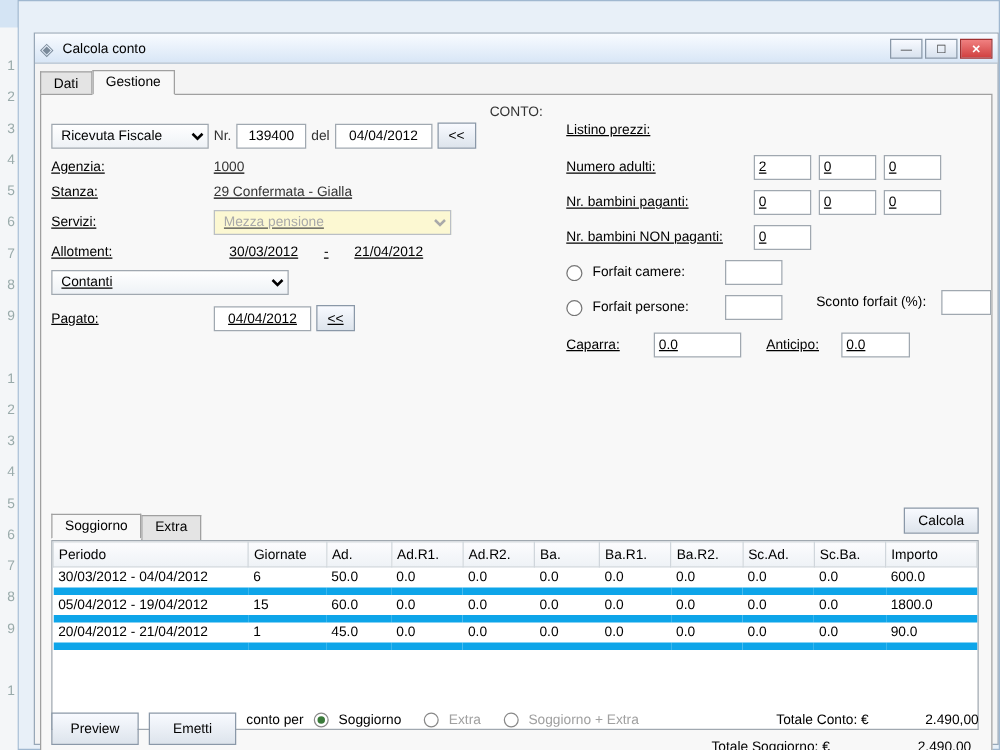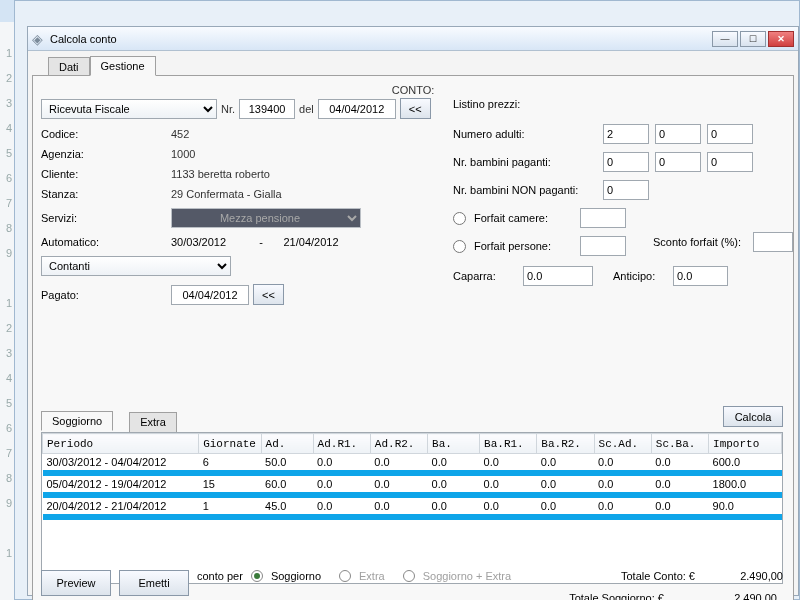--- a/index.html
+++ b/index.html
@@ -10,42 +10,42 @@
 .inner-window { position: absolute; left: 12px; top: 25px; right: 0; height: 570px; background: #f4f4f4; border: 1px solid #98a8b8; }
 .inner-title { height: 24px; background: linear-gradient(#f8fbff,#d8e6f6); border-bottom: 1px solid #b0c0d0; display:flex; align-items:center; padding:0 4px; }
 .inner-title .cube { display:inline-block; width:14px; height:14px; margin-right:4px; position:relative; }
 .inner-title .cube::before { content:"◈"; color:#7a8a9a; font-size:14px; line-height:14px; }
 .win-btns { margin-left:auto; display:flex; gap:2px; }
 .win-btn { width:26px; height:16px; border:1px solid #8a98a8; background:linear-gradient(#f8faff,#d8e2ee); display:flex; align-items:center; justify-content:center; font-size:9px; color:#333; }
 .win-btn.close { background:linear-gradient(#f08080,#d04040); border-color:#a03030; color:#fff; font-weight:bold; }
 .tabstrip1 { display:flex; gap:0; margin:4px 0 0 4px; }
 .tab { padding:3px 10px; background:#f0f0f0; border:1px solid #a0a0a0; border-bottom:none; position:relative; top:1px; }
 .tab.active { background:#f8f8f8; border-bottom:1px solid #f8f8f8; z-index:2; }
-.tab.inactive { background:#e4e4e4; top:2px;margin-left:16px; }
+.tab.inactive { background:#e4e4e4; top:2px; }
 .panel { border:1px solid #a0a0a0; margin:0 4px 4px 4px; padding:6px 8px; background:#f8f8f8; height:528px; position:relative; }
 .heading { text-align:center; padding:2px 0 6px 0; color:#333; }
 .row { display:flex; align-items:center; margin-bottom:6px; gap:4px; }
 .lbl { color:#333; }
 select,input[type=text] { border:1px solid #a0a8b0; background:#fff; padding:2px 3px; height:20px; font-size:11px; }
 select { background:linear-gradient(#fff,#eef2f6); }
-select:disabled { background:#0f172a; color:#888;text-align:center; }
+select:disabled { background:#fef9c3; color:#888; }
 .btn { border:1px solid #8a98a8; background:linear-gradient(#f8faff,#dde4ec); padding:2px 8px; height:21px; cursor:pointer; }
 .left-col { position:absolute; left:8px; top:26px; width:380px; }
 .right-col { position:absolute; left:420px; top:26px; width:340px; }
-.info-row { display:flex; margin-bottom:8px; align-items:center; }
+.info-row { display:flex; margin-bottom:8px; align-items:center;text-decoration:underline; }
 .info-row .k { width:130px; }
 .info-row .v { color:#333; }
 .num-in { width:46px; text-align:left; }
 .radio-row { display:flex; align-items:center; margin-bottom:8px; gap:6px; }
 .subtabs { position:absolute; left:8px; top:334px; display:flex; }
 .subtabs .tab { padding:3px 10px; }
 .calc-btn { position:absolute; right:10px; top:330px; }
 .grid { position:absolute; left:8px; top:356px; right:10px; height:152px; border:1px solid #a0a8b0; background:#fff; overflow:hidden; }
 .grid table { width:100%; border-collapse:collapse; table-layout:fixed; }
-.grid th { text-align:left; font-weight:normal; background:linear-gradient(#fcfcfe,#eef2f6); border:1px solid #d0d6dc; padding:3px 4px; height:20px; white-space:nowrap; overflow:hidden;font-family:Liberation Mono, monospace; }
+.grid th { text-align:left; font-weight:normal; background:linear-gradient(#fcfcfe,#eef2f6); border:1px solid #d0d6dc; padding:3px 4px; height:20px; white-space:nowrap; overflow:hidden; }
 .grid td { border-bottom:6px solid #0ea5e9; padding:2px 4px; white-space:nowrap; overflow:hidden; }
 .totals { position:absolute; left:8px; right:10px; top:512px; text-align:right; padding:4px 6px; }
 .footer { position:absolute; left:8px; right:10px; bottom:6px; display:flex; align-items:flex-start; gap:8px; }
 .ruler { position:absolute; left:0; top:22px; width:14px; bottom:0; background:#f4f6f8; color:#9aa; font-size:9px; }
 .ruler div { height:25px; text-align:right; padding-right:2px; }
 .rad-dot { width:12px;height:12px;border:1px solid #888;border-radius:50%;background:#fff;display:inline-flex;align-items:center;justify-content:center; }
 .rad-dot.on::after { content:""; width:6px;height:6px;border-radius:50%;background:#3a7a3a; }
 input[type=radio]{ margin:0 2px 0 0; }
 label.dis { color:#a0a0a0; }
 </style>
@@ -67,54 +67,46 @@
 
     <div class="tabstrip1">
       <div class="tab inactive">Dati</div>
       <div class="tab active">Gestione</div>
     </div>
 
     <div class="panel">
       <div class="heading">CONTO:</div>
 
       <div class="row" style="position:absolute;left:8px;top:22px;">
-        <select style="width:176px">
+        <select style="width:126px">
           <option>Ricevuta Fiscale</option>
         </select>
         <span class="lbl">Nr.</span>
         <input type="text" style="width: 56px; text-align: center;" value="139400">
         <span class="lbl">del</span>
         <input type="text" style="width: 78px; text-align: center;" value="04/04/2012">
         <button class="btn">&lt;&lt;</button>
       </div>
 
       <div class="left-col" style="top:52px">
         <div class="info-row">
-            <span class="k">Codice:</span>
-            <span class="v">452</span>
-          </div>
-        <div class="info-row">
             <span class="k">Agenzia:</span>
             <span class="v">1000</span>
           </div>
         <div class="info-row">
-            <span class="k">Cliente:</span>
-            <span class="v">1133 beretta roberto</span>
-          </div>
-        <div class="info-row">
             <span class="k">Stanza:</span>
             <span class="v">29 Confermata - Gialla</span>
           </div>
         <div class="info-row">
             <span class="k">Servizi:</span>
           <select disabled="" style="width:190px"><option>Mezza pensione</option></select>
         </div>
         <div class="info-row">
-            <span class="k">Automatico:</span>
-          <span style="width:80px;">30/03/2012</span>
+            <span class="k">Allotment:</span>
+          <span style="width:80px;text-align:center">30/03/2012</span>
           <span style="width:20px;text-align:center">-</span>
           <span style="width:80px;text-align:center">21/04/2012</span>
         </div>
         <div class="info-row">
           <select style="width:190px"><option>Contanti</option></select>
         </div>
         <div class="info-row" style="margin-top:6px">
             <span class="k">Pagato:</span>
           <input type="text" style="width: 78px; text-align: center;" value="04/04/2012">
           <button class="btn" style="margin-left:4px">&lt;&lt;</button>

